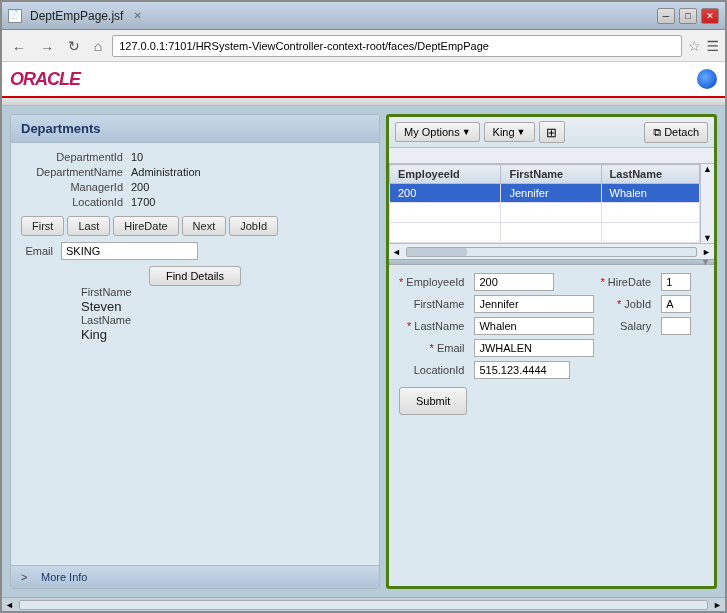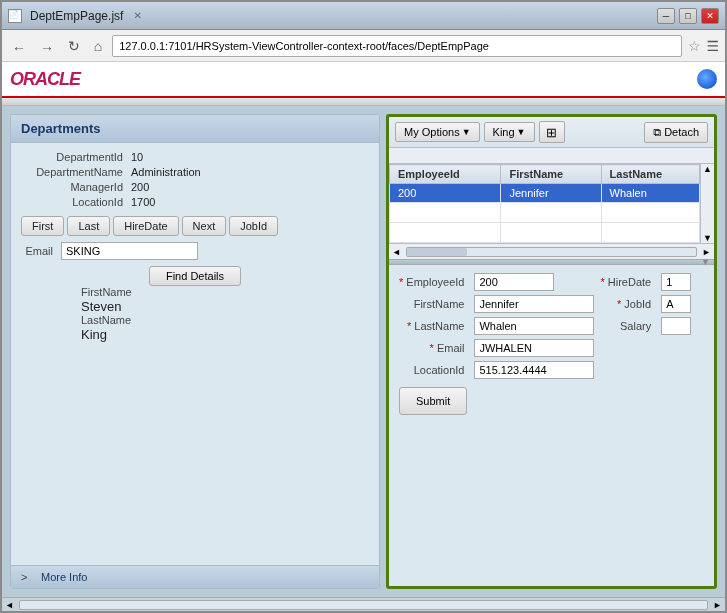--- a/index.html
+++ b/index.html
@@ -265,21 +265,21 @@
           <input class="detail-input" type="text" value="Whalen" style="width: 120px;">
           <span class="detail-label">Salary</span>
           <input class="detail-input-sm" type="text" value="" style="">
 
           <span class="detail-label required">Email</span>
           <input class="detail-input" type="text" value="JWHALEN" style="width: 120px;">
           <span></span>
             <span></span>
 
           <span class="detail-label">LocationId</span>
-          <input class="detail-input" type="text" value="515.123.4444" style="width: 120px;">
+          <input class="detail-input" type="text" value="515.123.4444" style="width: 96px;">
           <span></span>
             <span></span>
         </div>
 
         <div class="submit-row">
           <button class="submit-btn">Submit</button>
         </div>
       </div>
     </div>
   </div>

